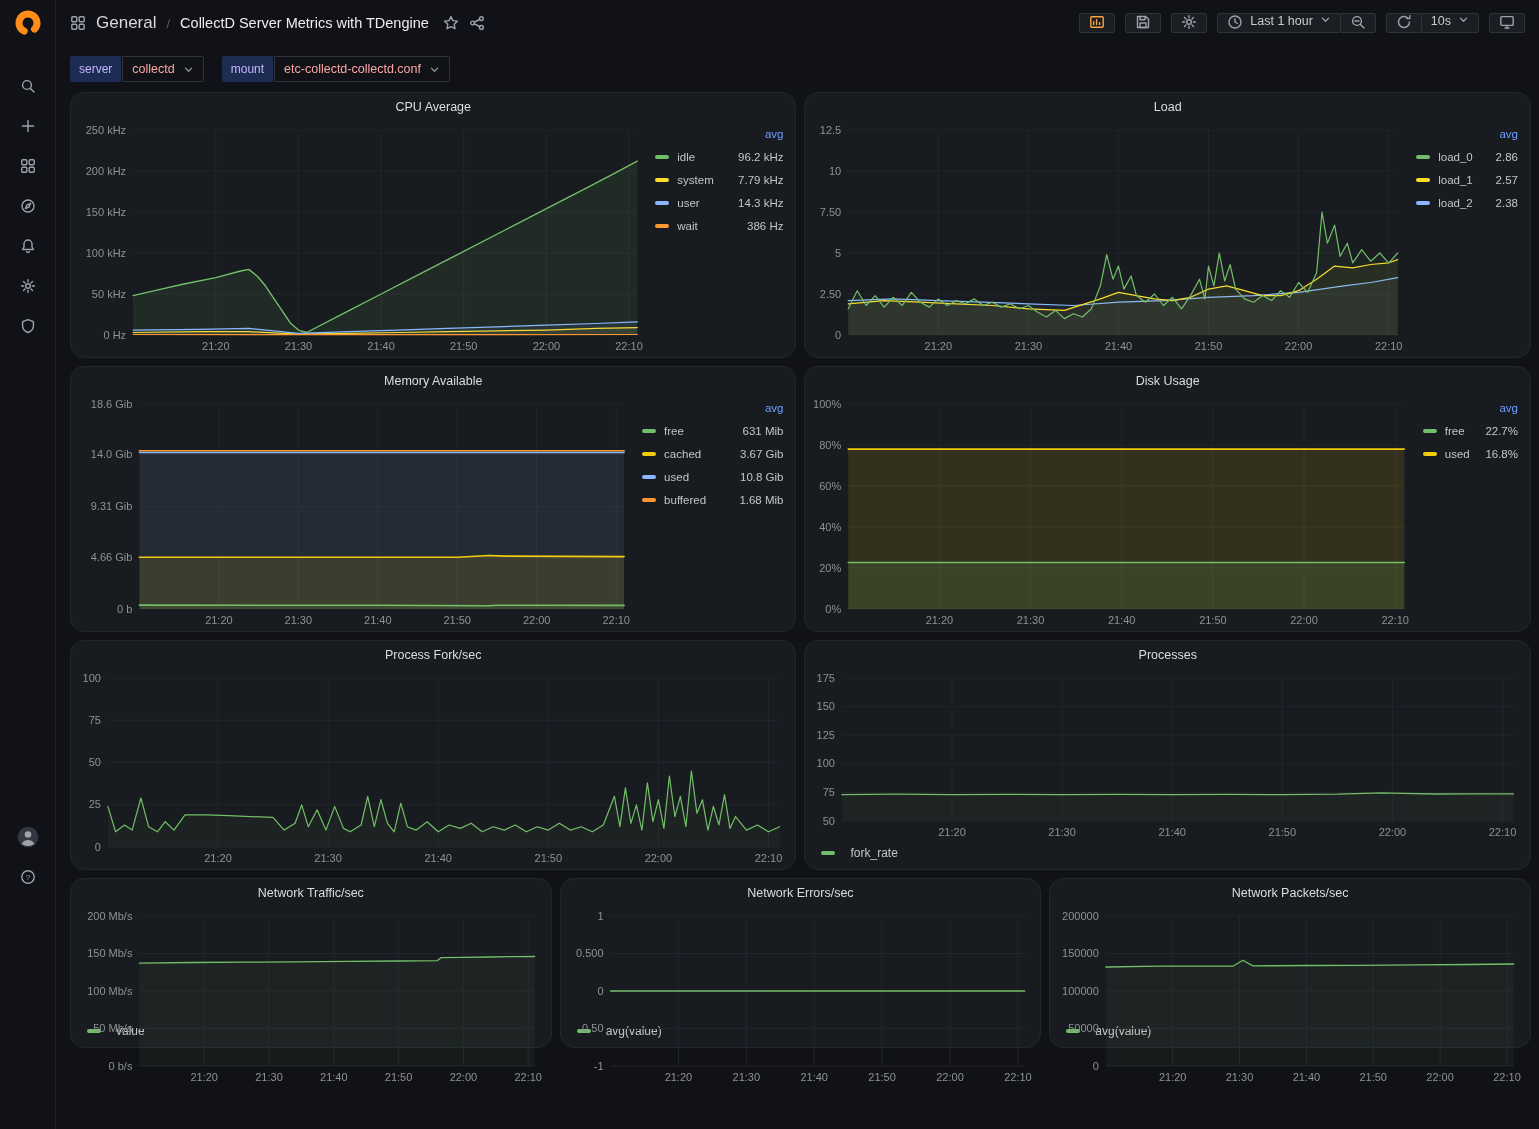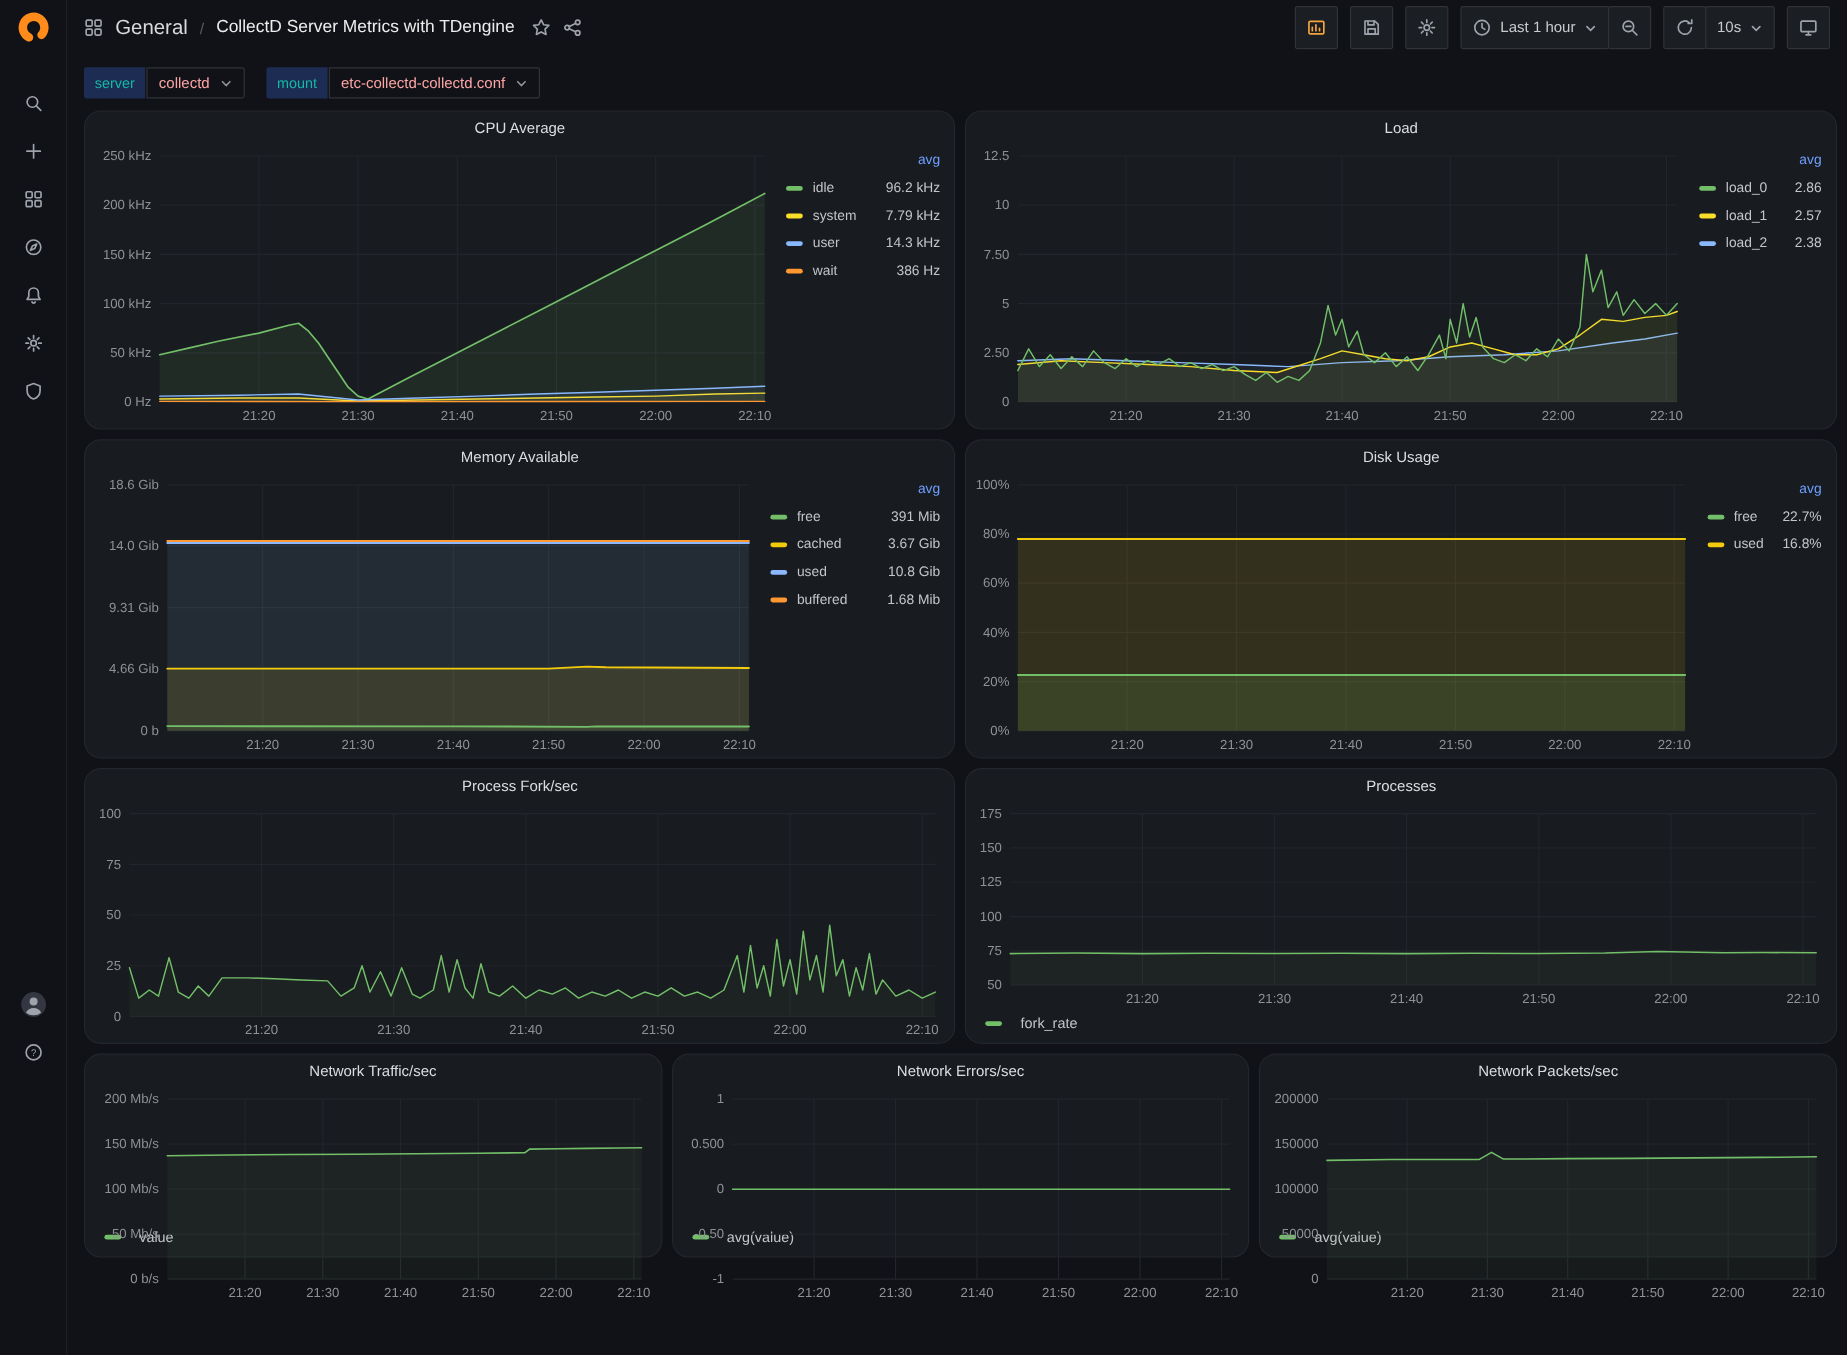--- a/index.html
+++ b/index.html
@@ -17,26 +17,26 @@
   
   .main{margin-left:56px}
   .topbar{height:46px;display:flex;align-items:center;justify-content:space-between;padding:0 14px}
   .tb-left{display:flex;align-items:center;gap:10px}
   .crumb-root{color:#d8d9da;font-size:17px;cursor:pointer}
   .crumb-sep{color:#5a5d63}
   .crumb-title{color:#eceded;font-size:14.5px;font-weight:500;margin-right:4px}
   .tb-right{display:flex;align-items:center;gap:10px}
   .btn-group{display:flex}
   .btn-group .tbtn + .tbtn{margin-left:-1px}
-  .tbtn{display:flex;align-items:center;gap:7px;height:36px;padding:0 9px;background:#1b1e23;
+  .tbtn{display:flex;align-items:flex-start;gap:7px;height:20px;padding:0 9px;background:#1b1e23;
         border:1px solid #2f3237;border-radius:2px;color:#c9cbcf;font-size:12.5px;font-family:inherit;cursor:pointer}
   
   .filters{display:flex;gap:18px;padding:10px 14px 8px}
   .filter{display:flex;align-items:center}
-  .f-label{background:#1c2c52;color:#14b8a6;font-size:12px;padding:0 9px;height:26px;display:flex;
+  .f-label{background:#1c2c52;color:#c4b5fd;font-size:12px;padding:0 9px;height:26px;display:flex;
            align-items:center;border-radius:2px 0 0 2px;font-weight:500}
   .f-value{background:#111217;border:1px solid #2f3237;height:26px;display:flex;align-items:center;gap:8px;
            padding:0 9px;font-size:12.5px;color:#fca5a5;margin-left:1px;border-radius:0 2px 2px 0;cursor:pointer}
   .f-value .icon{color:#8e9196}
   
   .dash{display:grid;grid-template-columns:repeat(6,1fr);gap:8px;padding:2px 8px 0 14px}
   .panel{background:#181b1f;border:1px solid #23262c;border-radius:14px;display:flex;flex-direction:column;min-width:0}
   .span3{grid-column:span 3}.span2{grid-column:span 2}
   .h266{height:266px}.h230{height:230px}.h237{height:170px}
   .panel-title{height:27px;display:flex;align-items:center;justify-content:center;font-size:12.5px;
@@ -435,21 +435,21 @@
               <path d="M62.4,56.8 L547.1,56.8" fill="none" stroke="#ff9830" stroke-width="1.6" stroke-linejoin="round" stroke-linecap="round"></path>
             </svg>
           </div>
           <div class="legend-right" style="width: 155.4px;">
             <div class="lg-row head">
               <span class="lg-val">avg</span>
             </div>
             <div class="lg-row">
               <span class="sw" style="background:#73bf69"></span>
               <span>free</span>
-              <span class="lg-val">391 Mib</span>
+              <span class="lg-val">631 Mib</span>
             </div>
             <div class="lg-row">
               <span class="sw" style="background:#f2cc0c"></span>
               <span>cached</span>
               <span class="lg-val">3.67 Gib</span>
             </div>
             <div class="lg-row">
               <span class="sw" style="background:#8ab8ff"></span>
               <span>used</span>
               <span class="lg-val">10.8 Gib</span>

